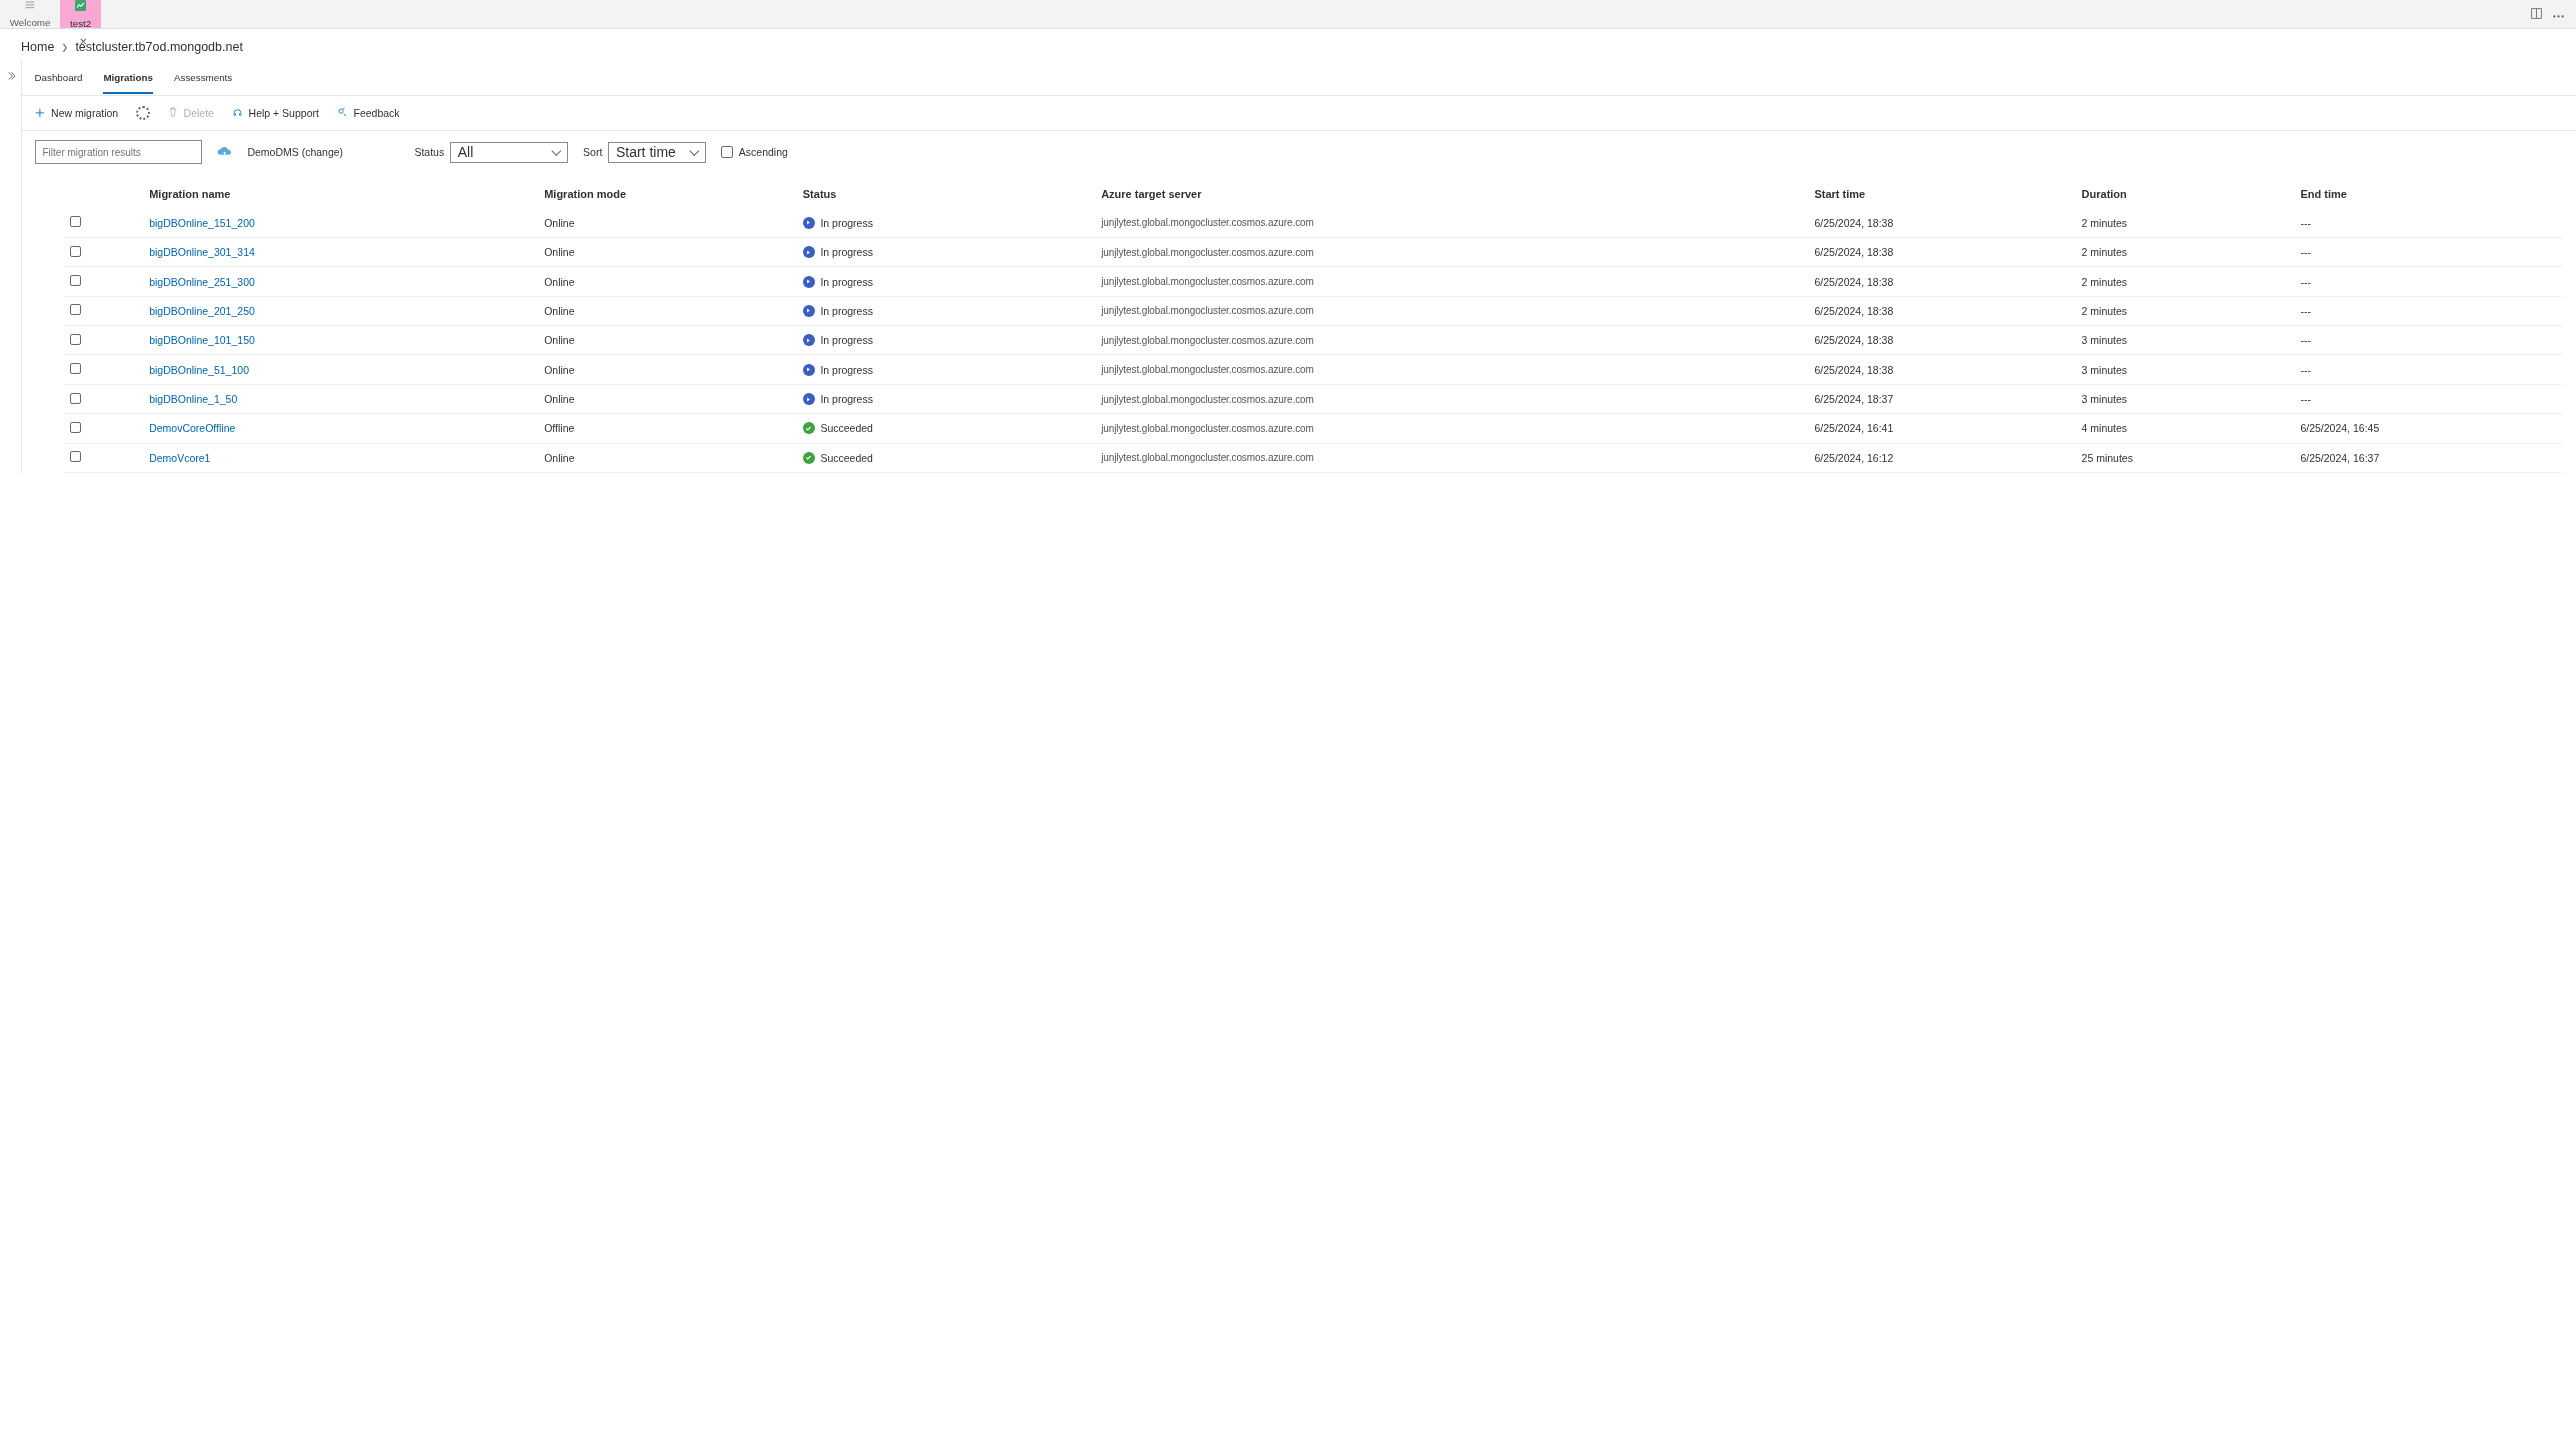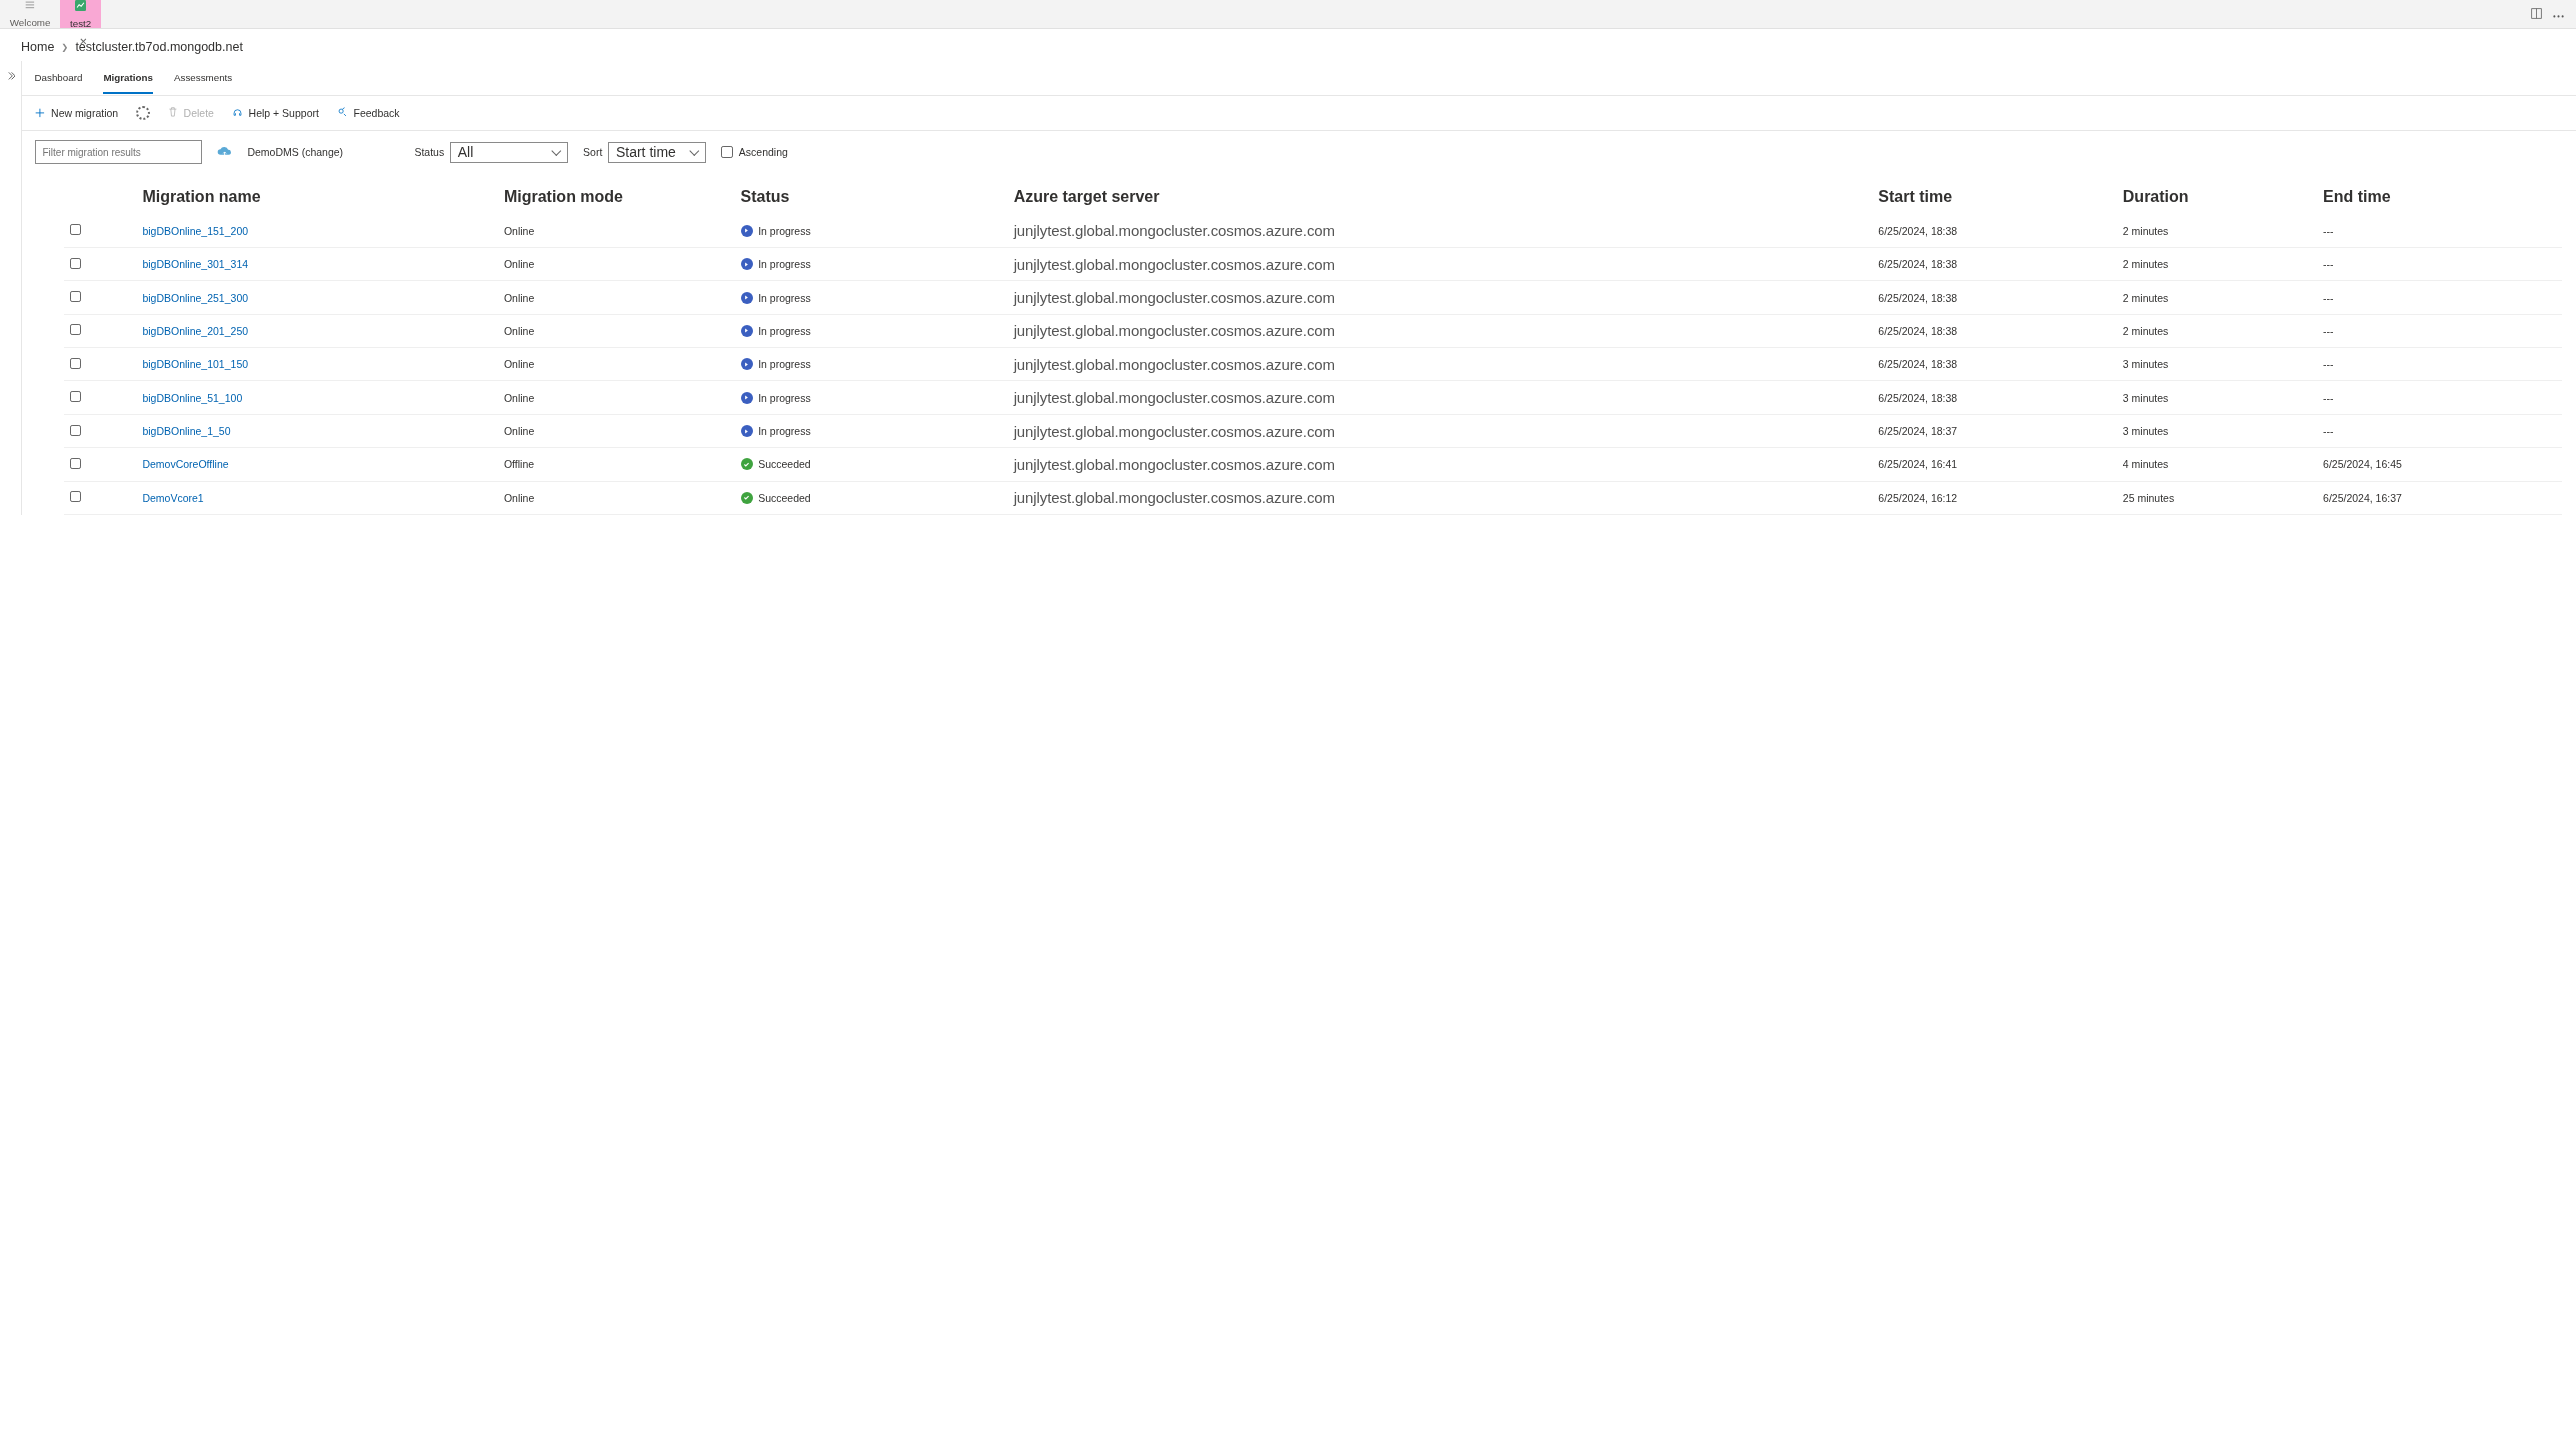--- a/index.html
+++ b/index.html
@@ -205,21 +205,21 @@
     .table-wrap {
       padding: 7px 14px 0 42px;
     }
     table {
       width: 100%;
       border-collapse: collapse;
     }
     th {
       text-align: left;
       font-weight: 600;
-      font-size: 16px;
+      font-size: 11px;
       padding: 7px 5.6px 8.4px 5.6px;
       color: #323130;
     }
     td {
       padding: 7.7px 5.6px;
       font-size: 10.5px;
       border-bottom: 0.7px solid #efefef;
       vertical-align: middle;
     }
     .row-check {
@@ -248,21 +248,21 @@
       flex-shrink: 0;
     }
     .status-icon.progress {
       background: #3b5fc0;
     }
     .status-icon.success {
       background: #3fa33f;
     }
     .target-cell {
       color: #555;
-      font-size: 15px;
+      font-size: 10px;
       letter-spacing: -0.1px;
     }
     .col-check { width: 28px; }
     .col-name { width: 139px; }
     .col-mode { width: 91px; }
     .col-status { width: 105px; }
     .col-target { width: 251px; }
     .col-start { width: 94px; }
     .col-duration { width: 77px; }
     .col-end { width: 94px; }

